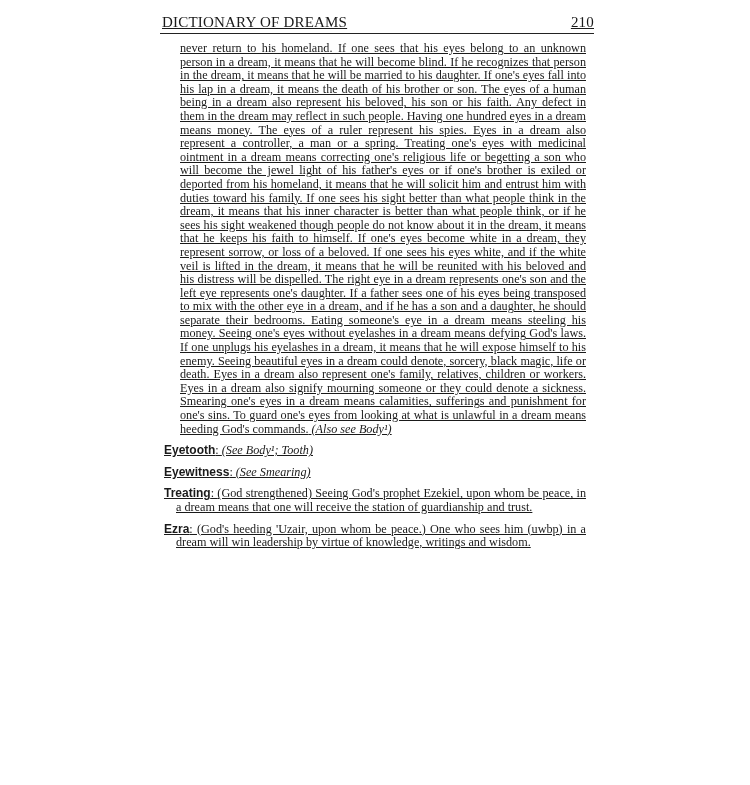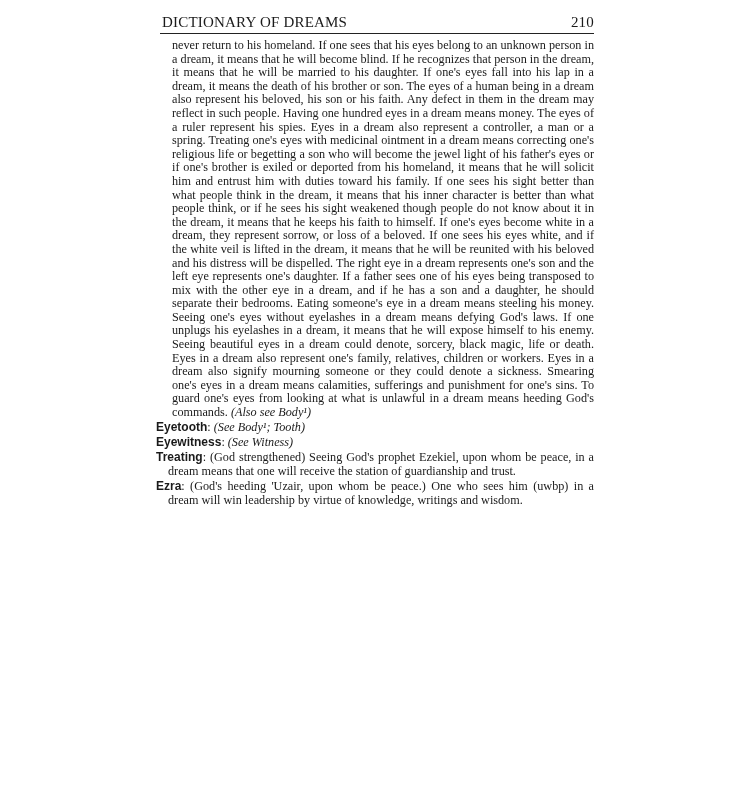--- a/index.html
+++ b/index.html
@@ -1,41 +1,41 @@
 <!DOCTYPE html>
 <html><head>
 <meta charset="utf-8">
 <style>
   html, body { margin: 0; padding: 0; background: #ffffff; }
   body { width: 750px; height: 785px; position: relative; overflow: hidden; color: #1a1a1a; }
-  .page { position: absolute; left: 160px; top: 14px; width: 434px; }
+  .page { position: absolute; left: 160px; top: 14px; width: 434px; text-decoration: underline; }
   .running-head { display: flex; justify-content: space-between; align-items: baseline;
     font-family: "Liberation Serif", serif; font-size: 15px; letter-spacing: 0.2px;
     padding: 0 0 2px 2px; border-bottom: 1.5px solid #222; }
   .body-text { font-family: "Liberation Serif", serif; font-size: 12.2px; line-height: 13.6px;
     text-align: justify; margin-top: 5px; }
-  .para { margin: 0; }
+  .para { margin: 8px; }
   .para.cont { padding-left: 12px; }
   .entry { padding-left: 8px; text-indent: -12px; margin-top: 1.5px; }
   .headword { font-family: "Liberation Sans", sans-serif; font-weight: bold; font-size: 12px; }
   .xref { font-style: italic; }
 </style>
 </head>
 <body>
 
 <div class="page">
   <div class="running-head">
     <span>DICTIONARY OF DREAMS</span>
     <span>210</span>
   </div>
 
   <div class="body-text">
     <p class="para cont"><span>never return to his homeland. If one sees that his eyes belong to an unknown person in a dream, it means that he will become blind. If he recognizes that person in the dream, it means that he will be married to his daughter. If one's eyes fall into his lap in a dream, it means the death of his brother or son. The eyes of a human being in a dream also represent his beloved, his son or his faith. Any defect in them in the dream may reflect in such people. Having one hundred eyes in a dream means money. The eyes of a ruler represent his spies. Eyes in a dream also represent a controller, a man or a spring. Treating one's eyes with medicinal ointment in a dream means correcting one's religious life or begetting a son who will become the jewel light of his father's eyes or if one's brother is exiled or deported from his homeland, it means that he will solicit him and entrust him with duties toward his family. If one sees his sight better than what people think in the dream, it means that his inner character is better than what people think, or if he sees his sight weakened though people do not know about it in the dream, it means that he keeps his faith to himself. If one's eyes become white in a dream, they represent sorrow, or loss of a beloved. If one sees his eyes white, and if the white veil is lifted in the dream, it means that he will be reunited with his beloved and his distress will be dispelled. The right eye in a dream represents one's son and the left eye represents one's daughter. If a father sees one of his eyes being transposed to mix with the other eye in a dream, and if he has a son and a daughter, he should separate their bedrooms. Eating someone's eye in a dream means steeling his money. Seeing one's eyes without eyelashes in a dream means defying God's laws. If one unplugs his eyelashes in a dream, it means that he will expose himself to his enemy. Seeing beautiful eyes in a dream could denote, sorcery, black magic, life or death. Eyes in a dream also represent one's family, relatives, children or workers. Eyes in a dream also signify mourning someone or they could denote a sickness. Smearing one's eyes in a dream means calamities, sufferings and punishment for one's sins. To guard one's eyes from looking at what is unlawful in a dream means heeding God's commands.</span> <span class="xref">(Also see Body¹)</span></p>
 
     <p class="para entry"><span class="headword">Eyetooth</span><span>: </span><span class="xref">(See Body¹; Tooth)</span></p>
 
-    <p class="para entry"><span class="headword">Eyewitness</span><span>: </span><span class="xref">(See Witness)</span></p>
+    <p class="para entry"><span class="headword">Eyewitness</span><span>: </span><span class="xref">(See Smearing)</span></p>
 
     <p class="para entry"><span class="headword">Treating</span><span>: </span><span>(God strengthened) Seeing God's prophet Ezekiel, upon whom be peace, in a dream means that one will receive the station of guardianship and trust.</span></p>
 
     <p class="para entry"><span class="headword">Ezra</span><span>: </span><span>(God's heeding 'Uzair, upon whom be peace.) One who sees him (uwbp) in a dream will win leadership by virtue of knowledge, writings and wisdom.</span></p>
   </div>
 </div>
 
 </body></html>

